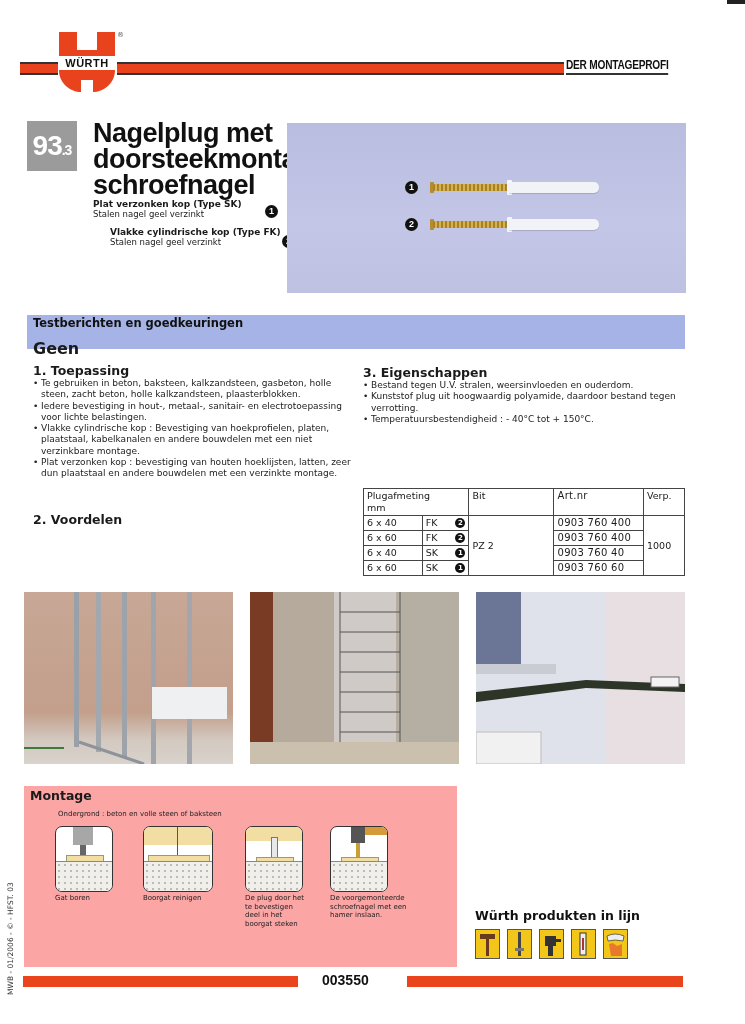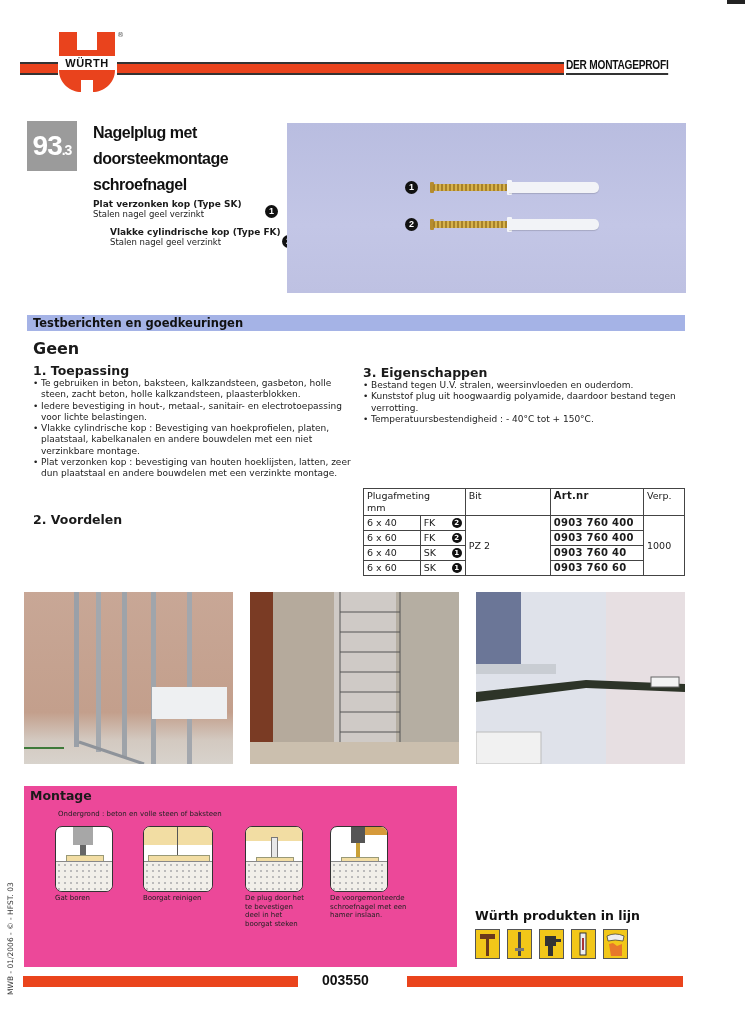--- a/index.html
+++ b/index.html
@@ -13,61 +13,61 @@
   .hdr-bar-left { left:20px; top:62px; width:38px; height:9px; background:#e9431d; border-top:2px solid #333; border-bottom:2px solid #333; }
   .hdr-bar-main { left:117px; top:62px; width:447px; height:9px; background:#e9431d; border-top:2px solid #333; border-bottom:2px solid #333; }
   .hdr-tagline { left:566px; top:57px; height:16px; font-family:"Liberation Sans", sans-serif; font-weight:bold; font-size:13px; letter-spacing:-0.3px; transform:scaleX(0.78); transform-origin:left; border-bottom:2px solid #333; color:#111; white-space:nowrap; }
   .logo { left:57px; top:30px; width:60px; height:64px; }
   .logo-text { position:absolute; left:2px; top:26px; width:56px; height:14px; background:#fff; color:#111; font-family:"Liberation Sans", sans-serif; font-weight:bold; font-size:11px; text-align:center; line-height:14px; letter-spacing:0.5px; }
   .reg { left:117px; top:31px; font-size:7px; color:#555; }
 
   
   .sect-num { left:27px; top:121px; width:50px; height:50px; background:#9b9b9b; color:#fff; font-family:"Liberation Sans", sans-serif; font-weight:bold; font-size:28px; line-height:50px; text-align:center; letter-spacing:-1px; }
   .sect-num small { font-size:14px; }
-  .title { left:93px; top:120px; width:200px; font-family:"Liberation Sans", sans-serif; font-weight:bold; font-size:16px; line-height:26px; letter-spacing:-0.5px; color:#111; }
+  .title { left:93px; top:120px; width:200px; font-family:"Liberation Sans", sans-serif; font-weight:bold; font-size:27px; line-height:26px; letter-spacing:-0.5px; color:#111; }
   .sub { left:93px; width:190px; font-size:8.5px; line-height:10px; }
   .sub b { font-weight:bold; font-size:9px; }
   .num-badge { display:inline-block; width:13px; height:13px; border-radius:50%; background:#111; color:#fff; font-size:9px; font-weight:bold; line-height:13px; text-align:center; font-family:"Liberation Sans", sans-serif; }
 
   
   .photo-prod { left:287px; top:123px; width:399px; height:170px; background:linear-gradient(180deg,#b9bde0 0%,#c3c6e6 60%,#bec1e2 100%); }
   .nail { position:absolute; height:10px; }
   .nail .shaft { position:absolute; left:0; top:2px; width:76px; height:7px; background:repeating-linear-gradient(90deg,#a7812a 0 2px,#d6b24c 2px 4px); border-radius:2px; }
   .nail .head { position:absolute; left:-3px; top:0px; width:4px; height:11px; background:#b58c2e; border-radius:1px; }
   .nail .plug { position:absolute; left:76px; top:0px; width:90px; height:11px; background:#f2f3f7; border-radius:0 5px 5px 0; box-shadow:0 1px 1px rgba(0,0,0,0.15); }
   .nail .collar { position:absolute; left:74px; top:-2px; width:5px; height:15px; background:#f5f6fa; border-radius:1px; }
 
   
-  .band { left:27px; top:315px; width:658px; height:16px; background:#a5b3e6; font-family:"DejaVu Sans", sans-serif; font-weight:bold; font-size:11.5px; line-height:16px; padding-left:6px; box-sizing:border-box; color:#111; }
+  .band { left:27px; top:315px; width:658px; height:34px; background:#a5b3e6; font-family:"DejaVu Sans", sans-serif; font-weight:bold; font-size:11.5px; line-height:16px; padding-left:6px; box-sizing:border-box; color:#111; }
   .geen { left:33px; top:339px; font-weight:bold; font-size:16px; }
 
   h3.h { margin:0; font-size:12.5px; font-weight:bold; line-height:14px; }
   ul.b { list-style:none; margin:0; padding:0; font-size:9px; line-height:11.3px; color:#222; }
   ul.b li { padding-left:8px; position:relative; }
   ul.b li::before { content:"\2022"; position:absolute; left:0; top:0; }
 
   .col1 { left:33px; top:364px; width:320px; }
   .col2 { left:33px; top:513px; width:320px; }
   .col3 { left:363px; top:366px; width:320px; }
 
   
   table.spec { position:absolute; left:363px; top:488px; width:322px; border-collapse:collapse; font-size:9.5px; }
   table.spec td { border:1px solid #444; padding:1px 3px; vertical-align:top; height:12px; line-height:12px; }
-  table.spec .artnr { font-weight:bold; font-size:10px; letter-spacing:0.3px; }
+  table.spec .artnr { font-weight:normal; font-size:10px; letter-spacing:0.3px; }
   table.spec .mid { vertical-align:middle; }
   .sbadge { display:inline-block; width:10px; height:10px; border-radius:50%; background:#111; color:#fff; font-size:7px; line-height:10px; text-align:center; font-weight:bold; float:right; margin-top:1px; }
 
   
   .ph { top:592px; height:172px; overflow:hidden; }
   .ph1 { left:24px; width:209px; background:linear-gradient(180deg,#c8a796 0%,#c39f8c 70%,#d3c9c0 86%,#d8d3cc 100%); }
   .ph2 { left:250px; width:209px; background:linear-gradient(90deg,#7a3b24 0 11%,#b5aa9c 11% 40%,#cfcac6 40% 70%,#b5aea2 70% 100%); }
   .ph3 { left:476px; width:209px; background:#dfe2ea; }
 
   
-  .montage { left:24px; top:786px; width:433px; height:181px; background:#ec4899; }
+  .montage { left:24px; top:786px; width:433px; height:181px; background:#fca5a5; }
   .montage-title { position:absolute; left:6px; top:2px; font-weight:bold; font-size:12.5px; }
   .montage-sub { position:absolute; left:34px; top:24px; font-size:7px; color:#222; }
   .step { position:absolute; top:40px; width:56px; height:64px; border-radius:7px; border:1.5px solid #333; background:#fff; overflow:hidden; }
   .step .stone { position:absolute; left:0; bottom:0; width:100%; height:45%; background:radial-gradient(circle,#bbb 1px,transparent 1.5px) 0 0/6px 6px, #f1efe9; border-top:1px solid #888; }
   .step .wood { position:absolute; left:10px; width:36px; height:8px; background:#f2dda3; border:1px solid #997; }
   .step-cap { position:absolute; top:108px; font-size:7px; line-height:8.5px; color:#222; }
 
   .lijn-title { left:475px; top:908px; font-weight:bold; font-size:12.5px; color:#111; }
   .lijn-icons { left:475px; top:929px; height:30px; }
   .lijn-icon { display:inline-block; width:23px; height:28px; background:#f2c719; border:1px solid #555; margin-right:2px; position:relative; vertical-align:top; }

